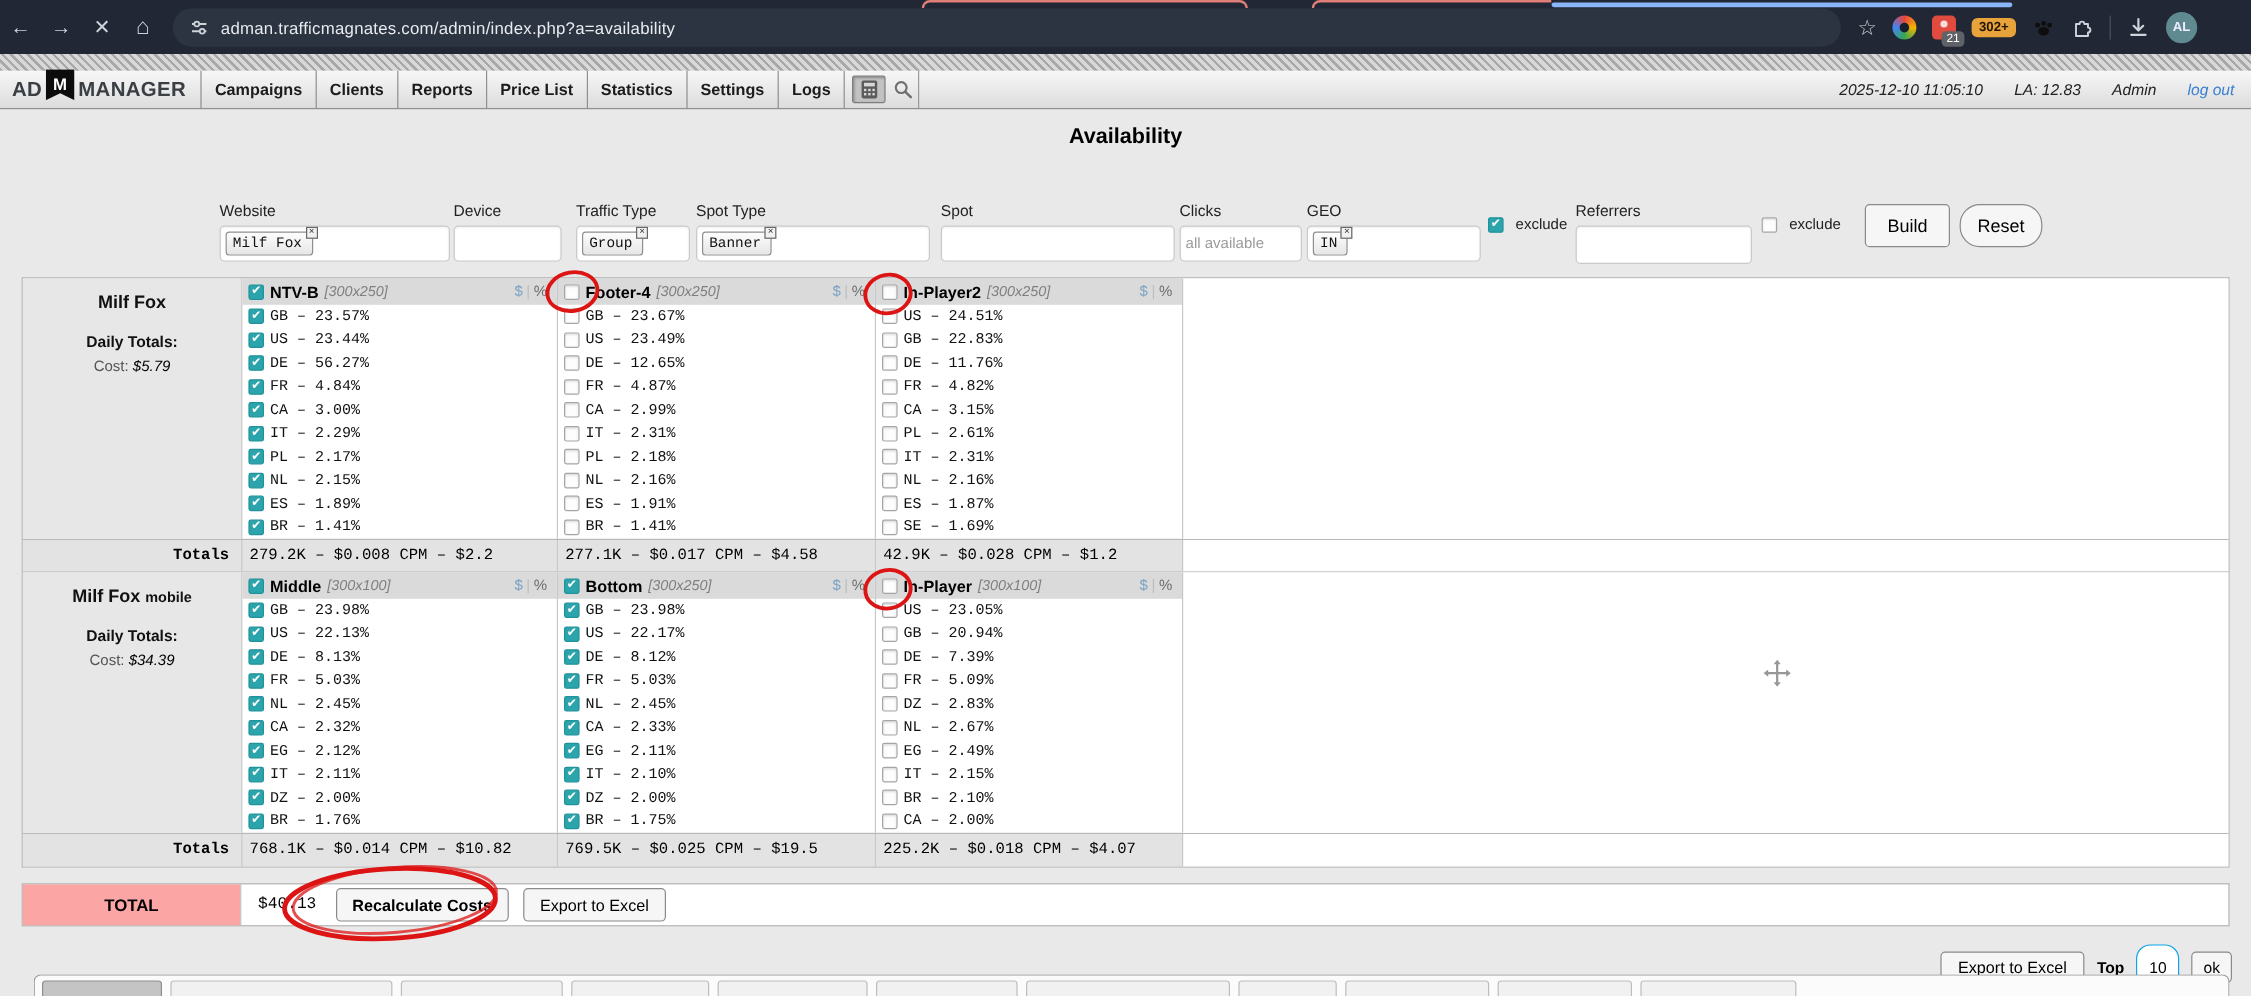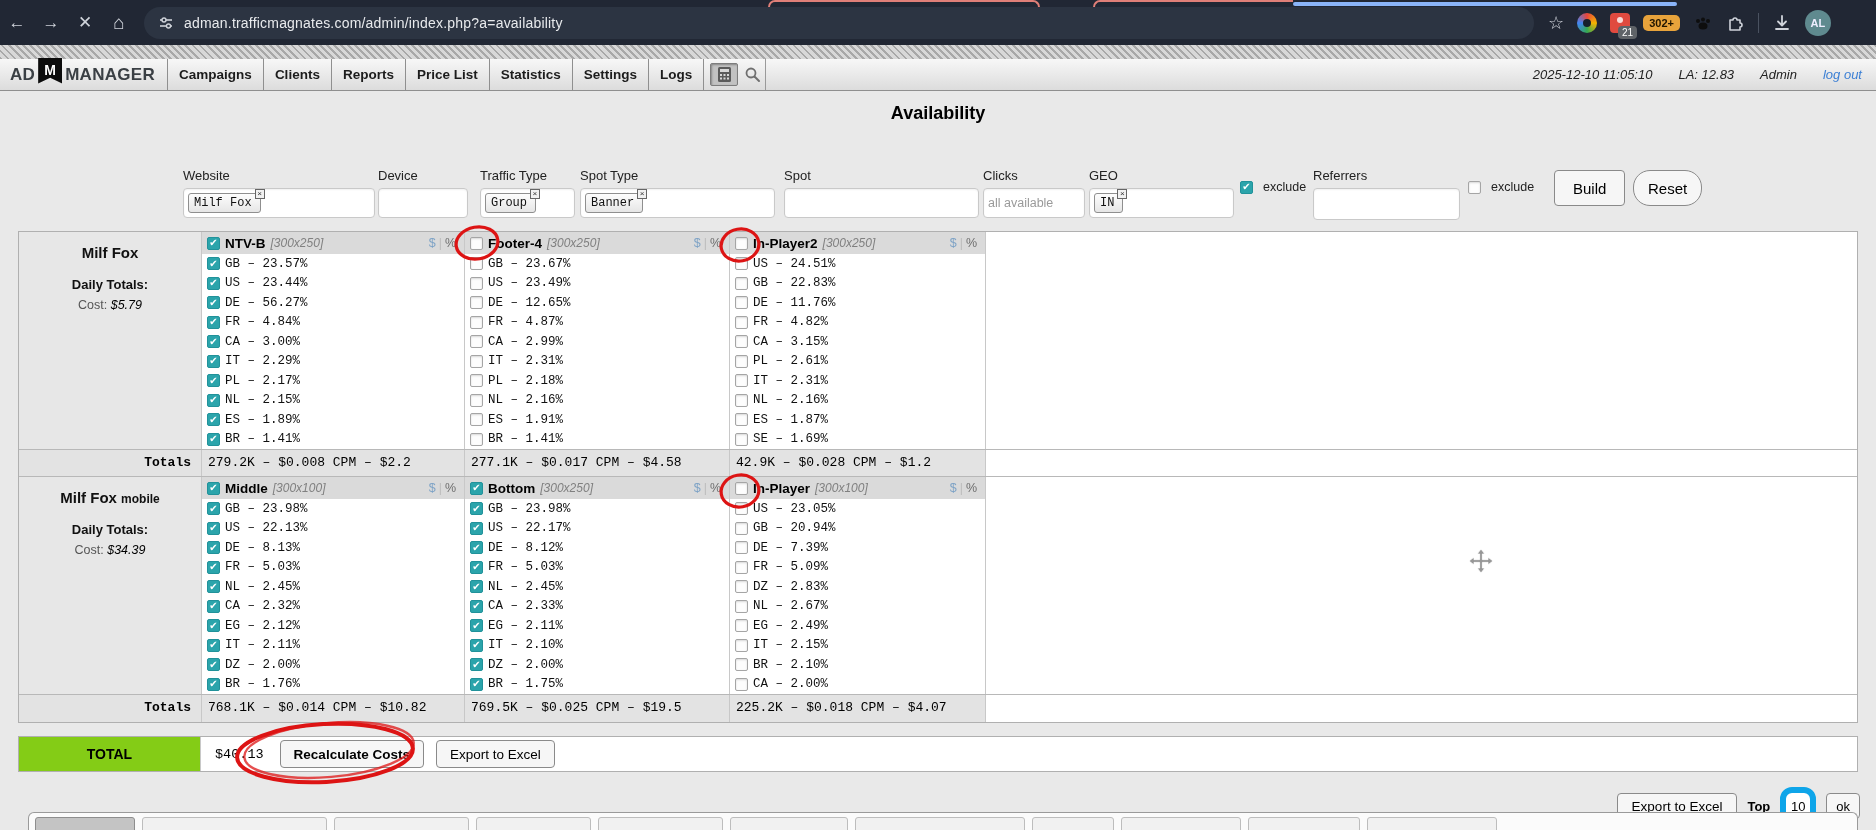--- a/index.html
+++ b/index.html
@@ -86,30 +86,30 @@
   .cb.on::after { content:"✔"; color:#fff; font-size:10px; line-height:1; }
   .totrow { height:28px; border-top:1px solid #b8b8b8; border-bottom:1px solid #b8b8b8; }
   .totrow .cell { background:#e3e3e3; line-height:26px; font-family:"Liberation Mono", monospace; font-size:13px; color:#000; }
   .totlab { text-align:right; padding-right:10px; font-weight:bold; }
   .totval { padding-left:6px; }
   .totrow .filler, .trow .filler { background:#fff; }
   .tbl > .totrow:last-child { border-bottom:none; }
 
   
   .total-strip { position:absolute; left:18px; top:736px; width:1840px; height:36px; background:#fff; border:1px solid #b0b0b0; display:flex; align-items:center; }
-  .total-cell { width:182px; align-self:stretch; background:#84cc16; border-right:1px solid #c8c8c8; display:flex; align-items:center; justify-content:center; font-weight:bold; font-size:14px; }
+  .total-cell { width:182px; align-self:stretch; background:#fca5a5; border-right:1px solid #c8c8c8; display:flex; align-items:center; justify-content:center; font-weight:bold; font-size:14px; }
   .total-val { font-family:"Liberation Mono", monospace; font-size:13.5px; margin:0 16px 0 14px; }
   .btn-recalc { height:28px; padding:0 13px; font-size:13.5px; font-weight:bold; margin-right:12px; }
   .btn-exp { height:28px; padding:0 13px; font-size:13.5px; }
 
   
   .bottom-controls { position:absolute; right:16px; top:787px; display:flex; align-items:center; gap:10px; }
   .btn-exp2 { height:26px; padding:0 14px; font-size:13.5px; }
   .top-label { font-size:13px; font-weight:bold; }
-  .top-input { width:36px; height:38px; border:6px solid #0ea5e9; border-radius:12px; text-align:center; font-size:13px; }
+  .top-input { width:36px; height:38px; border:1px solid #0ea5e9; border-radius:12px; text-align:center; font-size:13px; }
   .btn-ok { height:26px; padding:0 9px; font-size:13px; }
 
   
   .bottom-panel { position:absolute; left:28px; top:812px; width:1830px; height:24px; background:#fbfbfb; border:1px solid #9a9a9a; border-bottom:none; border-radius:6px 6px 0 0; display:flex; align-items:flex-start; gap:7px; padding:4px 6px; }
   .btab { height:16px; border-radius:3px 3px 0 0; background:#f1f1f1; border:1px solid #bdbdbd; }
   .btab.active { background:#c4c4c4; border-color:#8e8e8e; }
 
   
   .overlay { position:absolute; left:0; top:0; width:1876px; height:830px; pointer-events:none; }
 </style>

